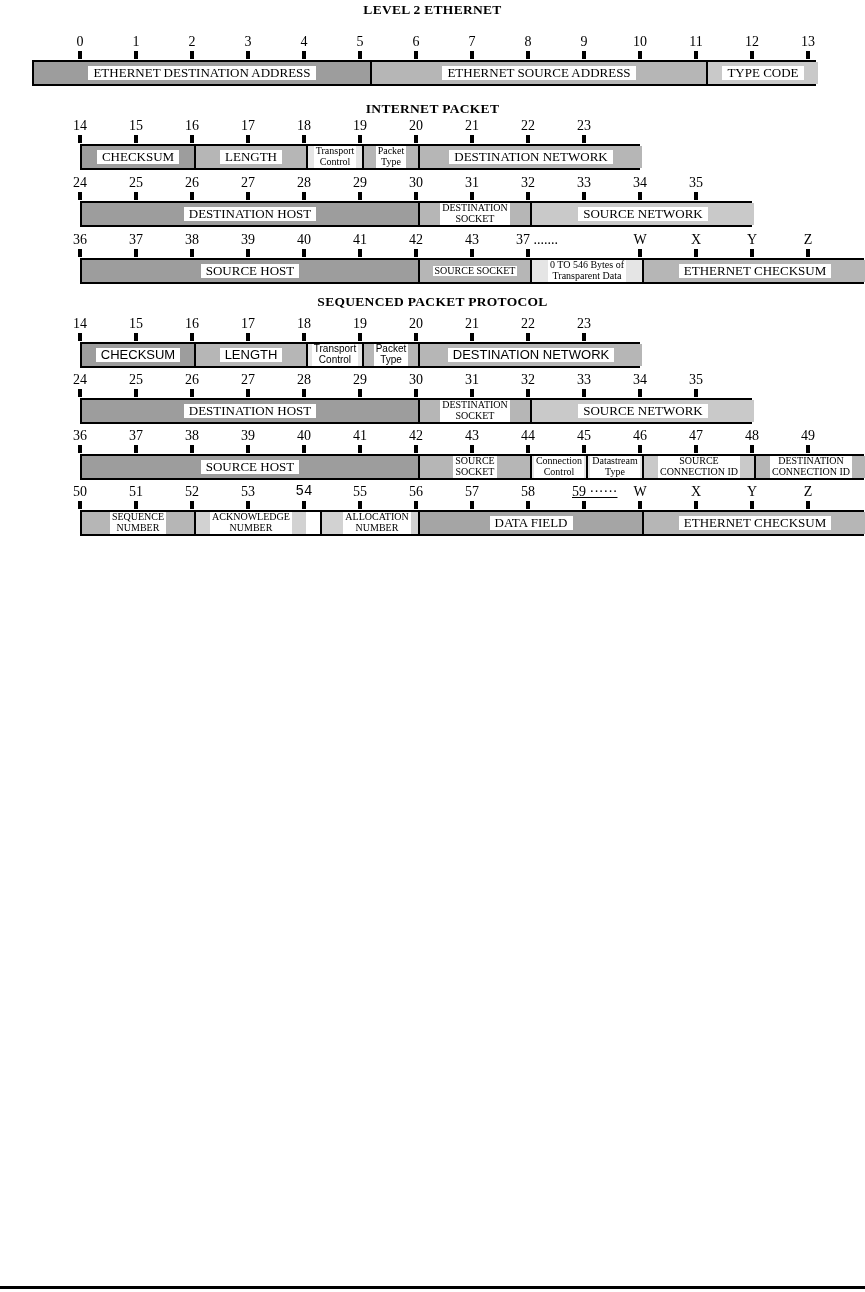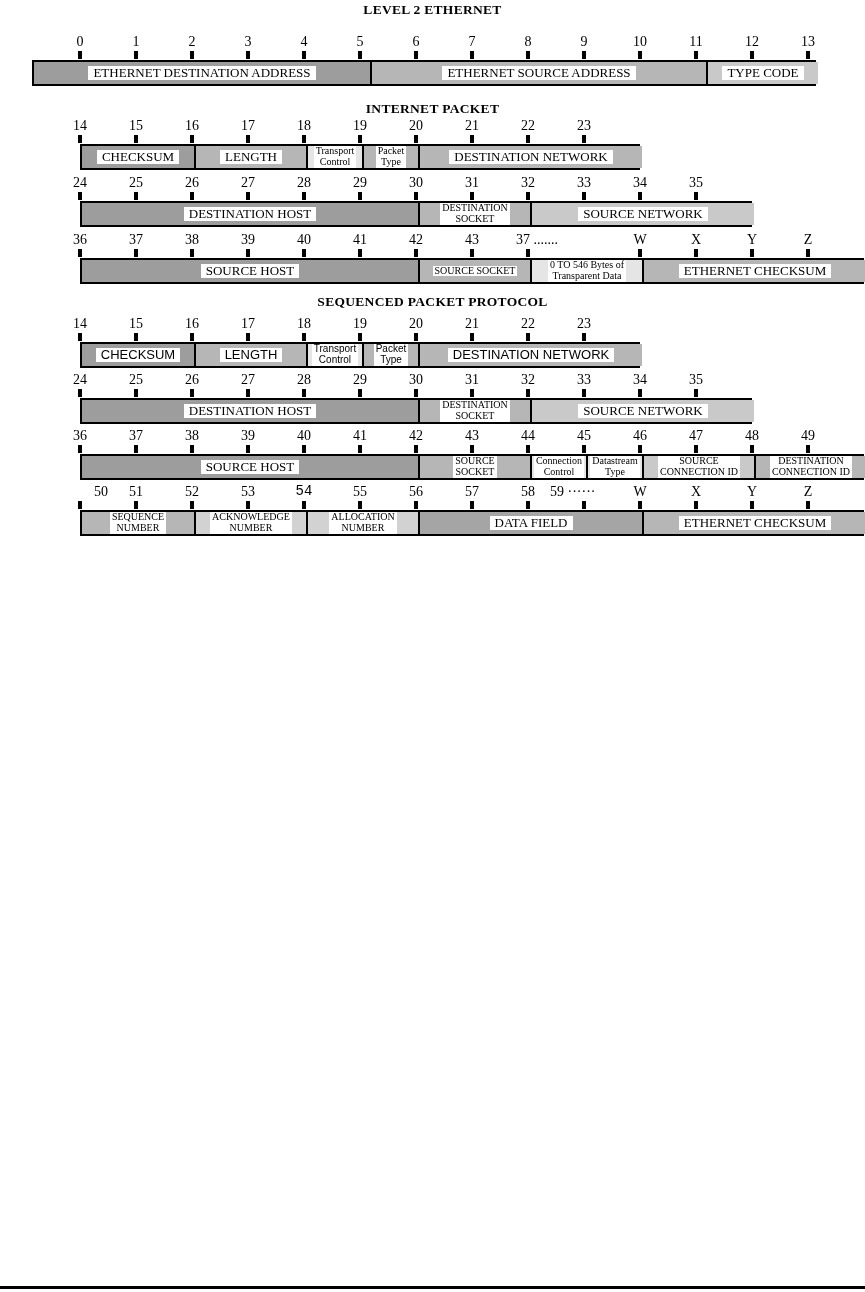--- a/index.html
+++ b/index.html
@@ -334,59 +334,59 @@
           <div class="seg" style="left: 560px; width: 112px; background: rgb(201, 201, 201); border-left: 2px solid rgb(0, 0, 0);">
             <span class="lbl small">SOURCE
 CONNECTION ID</span>
           </div>
           <div class="seg" style="left: 672px; width: 112px; background: rgb(182, 182, 182); border-left: 2px solid rgb(0, 0, 0);">
             <span class="lbl small">DESTINATION
 CONNECTION ID</span>
           </div>
         </div>
         <div class="ruler">
-          <span class="rnum" style="left: 52px; text-align: right;">50</span>
+          <span class="rnum" style="left: 52px;">50</span>
           <span class="tick" style="left: 78px;"></span>
           <span class="rnum" style="left: 108px;">51</span>
           <span class="tick" style="left: 134px;"></span>
           <span class="rnum" style="left: 164px;">52</span>
           <span class="tick" style="left: 190px;"></span>
           <span class="rnum" style="left: 220px;">53</span>
           <span class="tick" style="left: 246px;"></span>
           <span class="rnum" style="left: 276px; font-family: Liberation Mono, monospace;">54</span>
           <span class="tick" style="left: 302px;"></span>
           <span class="rnum" style="left: 332px; font-family: Liberation Serif, serif;">55</span>
           <span class="tick" style="left: 358px;"></span>
           <span class="rnum" style="left: 388px; text-align: center;">56</span>
           <span class="tick" style="left: 414px;"></span>
           <span class="rnum" style="left: 444px;">57</span>
           <span class="tick" style="left: 470px;"></span>
           <span class="rnum" style="left: 500px;">58</span>
           <span class="tick" style="left: 526px;"></span>
-          <span class="rnum wide" style="left: 550px;">59 ······</span>
+          <span class="rnum wide" style="left: 572px; text-decoration: underline;">59 ······</span>
           <span class="tick" style="left: 582px;"></span>
           <span class="rnum" style="left: 612px;">W</span>
           <span class="tick" style="left: 638px;"></span>
           <span class="rnum" style="left: 668px;">X</span>
           <span class="tick" style="left: 694px;"></span>
           <span class="rnum" style="left: 724px;">Y</span>
           <span class="tick" style="left: 750px;"></span>
           <span class="rnum" style="left: 780px;">Z</span>
           <span class="tick" style="left: 806px;"></span>
         </div>
         <div class="bar" style="margin-left: 80px; width: 784px;">
           <div class="seg" style="left: 0px; width: 112px; background: rgb(182, 182, 182);">
             <span class="lbl small">SEQUENCE
 NUMBER</span>
           </div>
           <div class="seg" style="left: 112px; width: 112px; background: rgb(210, 210, 210); border-left: 2px solid rgb(0, 0, 0);">
             <span class="lbl small">ACKNOWLEDGE
 NUMBER</span>
           </div>
-          <div class="seg" style="left: 224px; width: 112px; background: rgb(210, 210, 210); border-left: 2px solid rgb(0, 0, 0);">
+          <div class="seg" style="left: 238px; width: 112px; background: rgb(210, 210, 210); border-left: 2px solid rgb(0, 0, 0);">
             <span class="lbl small">ALLOCATION
 NUMBER</span>
           </div>
           <div class="seg" style="left: 336px; width: 224px; background: rgb(165, 165, 165); border-left: 2px solid rgb(0, 0, 0);">
             <span class="lbl big">DATA FIELD</span>
           </div>
           <div class="seg" style="left: 560px; width: 224px; background: rgb(182, 182, 182); border-left: 2px solid rgb(0, 0, 0);">
             <span class="lbl big">ETHERNET CHECKSUM</span>
           </div>
         </div>

